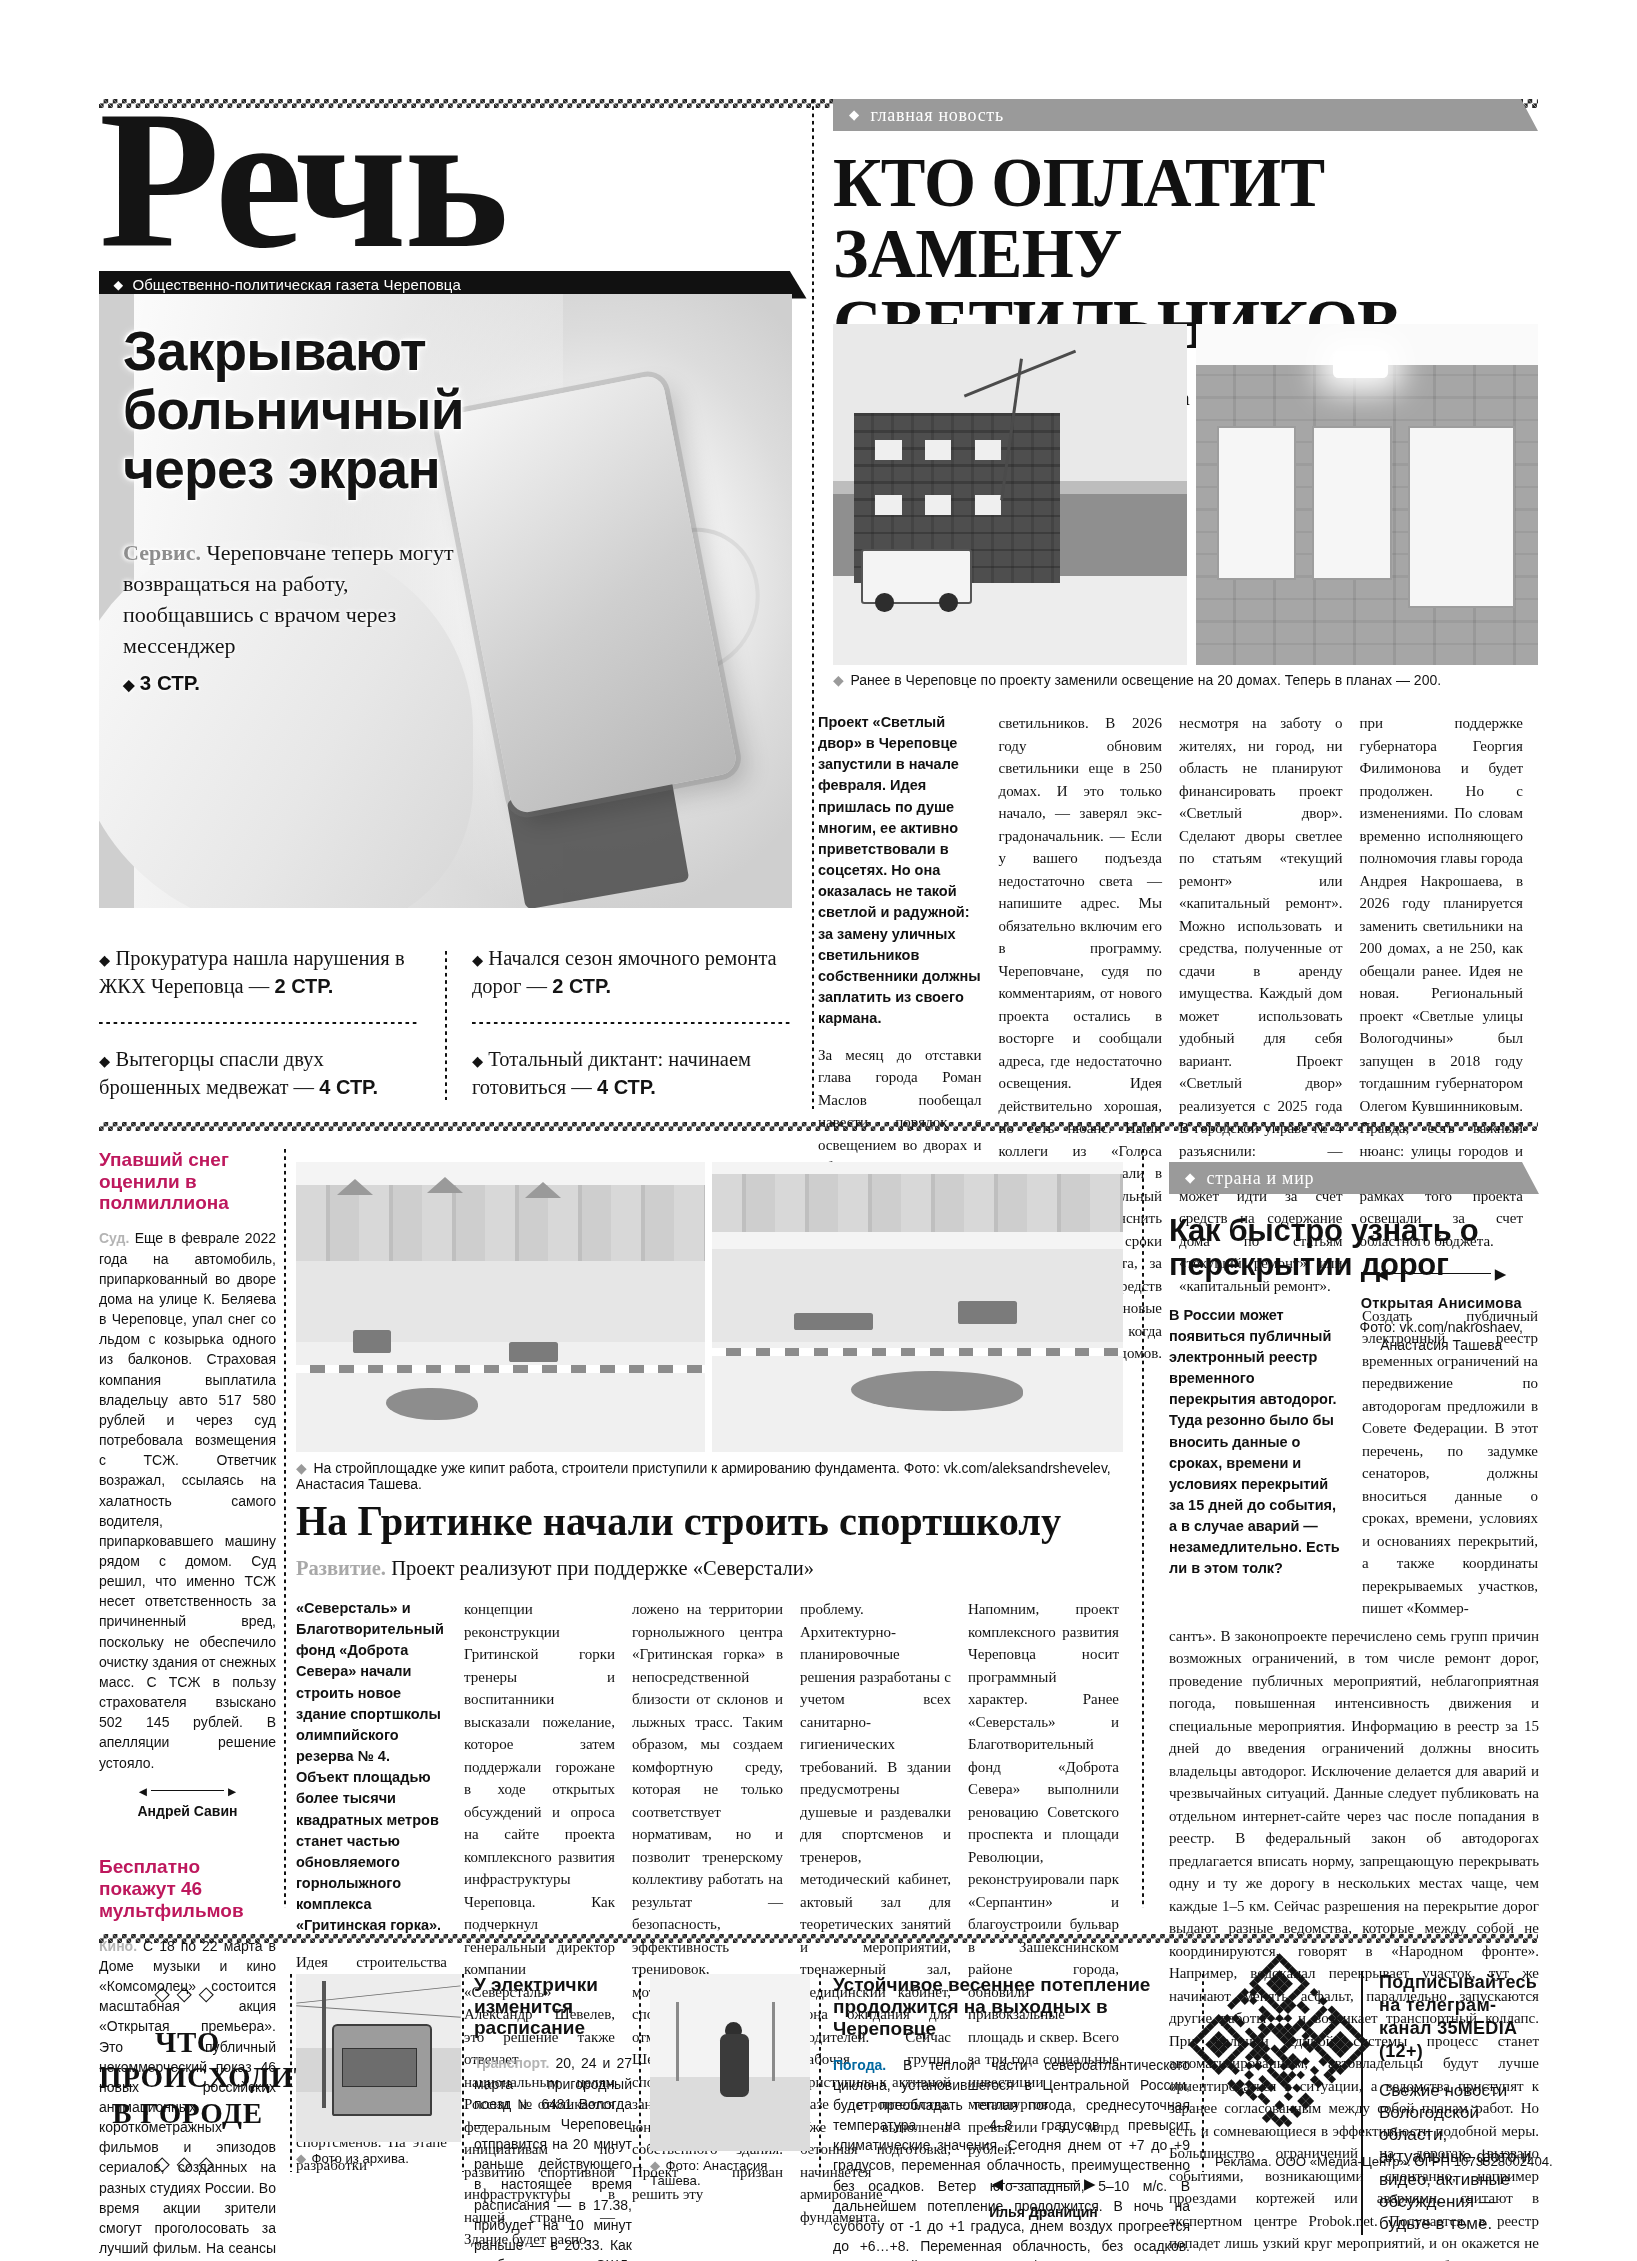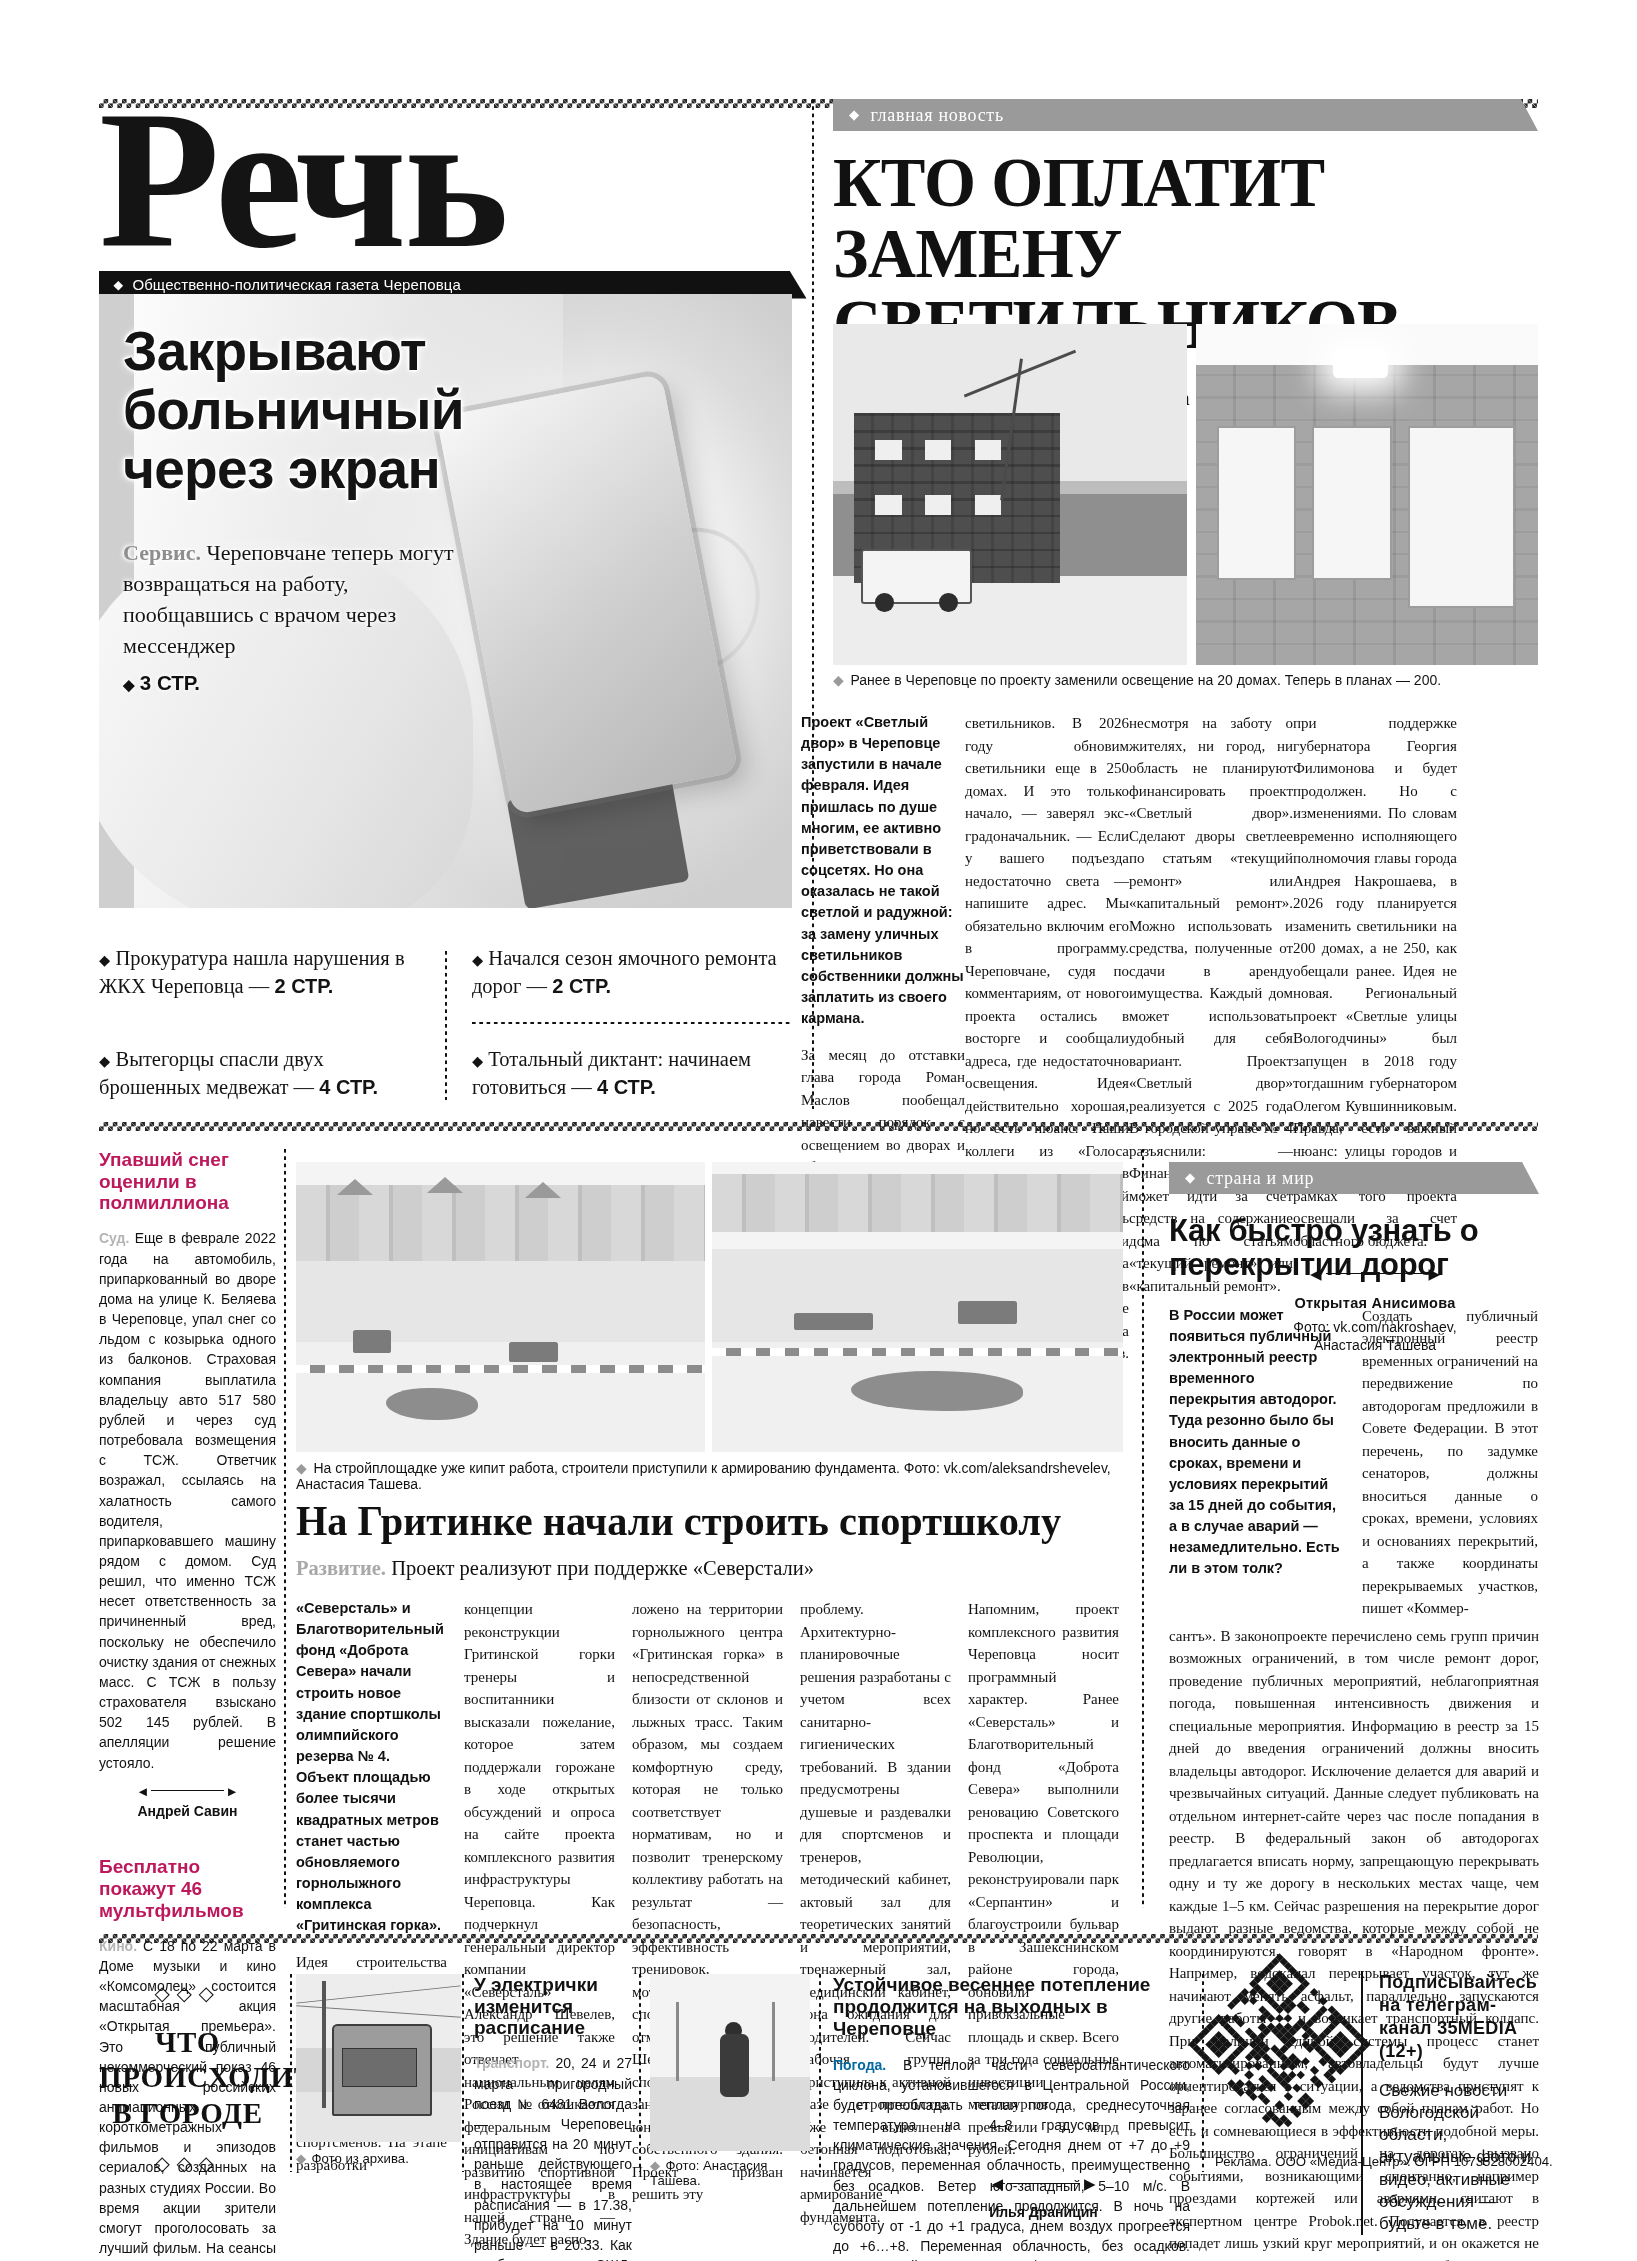--- a/index.html
+++ b/index.html
@@ -65,21 +65,21 @@
   .hero-lead{margin-top:38px;font-size:22px;line-height:1.42;color:#141414;width:357px;
              text-shadow:0 0 4px #fff,0 0 4px #fff,0 0 6.6px #fff;}
   .hero-lead .kicker{font-weight:700;color:#8e8e8e;}
   .hero-page{margin-top:9.2px;font-family:"Liberation Sans",sans-serif;font-weight:700;font-size:20.5px;
              text-shadow:0 0 4px #fff,0 0 5.3px #fff;}
   .hero-page .dm{font-size:15px;margin-right:5.3px;}
 
   
   .teasers{position:absolute;left:99px;top:944px;width:693px;height:158px;display:flex;}
   .tcol{width:50%;display:flex;flex-direction:column;justify-content:space-between;}
-  .tcol.l{padding-right:26.4px;align-items:flex-end;}
+  .tcol.l{padding-right:26.4px;}
   .tcol.r{padding-left:26.4px;}
   .titem{font-size:20.5px;line-height:1.38;color:#141414;}
   .titem .dm{font-size:14.5px;margin-right:5.3px;}
   .titem b{font-family:"Liberation Sans",sans-serif;font-weight:700;font-size:20px;}
   .tsep{margin:10.6px 0;}
   .tvsep{position:absolute;left:445px;top:951px;height:149px;}
 
   
   .mainstory{position:absolute;left:833px;top:99px;width:705px;}
   .kickerbar{height:32px;padding-left:16px;font-family:"Liberation Serif",serif;font-size:18px;
@@ -114,22 +114,22 @@
                 repeating-linear-gradient(90deg,#cdcdcd 0 37px,#bcbcbc 37px 40px);
      background-blend-mode:multiply;}
   .photoB .glass{position:absolute;background:#f6f6f6;border:2.6px solid #9d9d9d;}
   .photoB .lamp{position:absolute;left:40%;top:8%;width:55px;height:26.4px;background:#fff;
      border-radius:5.3px;box-shadow:0 0 30px 14.5px rgba(255,255,255,.95);}
 
   .photocap{position:absolute;left:833px;top:672px;width:705px;
             font-family:"Liberation Sans",sans-serif;font-size:14px;color:#141414;}
   .photocap .dm{color:#9a9a9a;margin-right:6.6px;}
 
-  .maincols{position:absolute;left:801px;top:712px;width:705px;height:383px;
-            display:flex;}
+  .maincols{position:absolute;left:818px;top:712px;width:705px;height:383px;
+            display:flex;gap:17px;}
   .mc{width:164px;font-size:15px;line-height:1.5;text-align:justify;hyphens:auto;}
   .mc p{margin:0 0 0 0;text-indent:16px;}
   .mc p.first{text-indent:0;}
   .mc .bold{font-family:"Liberation Sans",sans-serif;font-weight:700;font-size:14.5px;
             line-height:1.46;display:block;margin-bottom:14.5px;text-indent:0;text-align:left;}
   .byline{margin-top:10.6px;text-align:center;}
   .byline .arr{display:flex;align-items:center;justify-content:center;gap:4px;margin-bottom:8px;}
   .byline .arr .ln{height:1.3px;background:#111;width:99px;}
   .byline .nm{font-family:"Liberation Sans",sans-serif;font-weight:700;font-size:14.5px;letter-spacing:0.3px;}
   .byline .ph2{font-family:"Liberation Sans",sans-serif;font-size:14px;line-height:1.3;margin-top:3px;}

